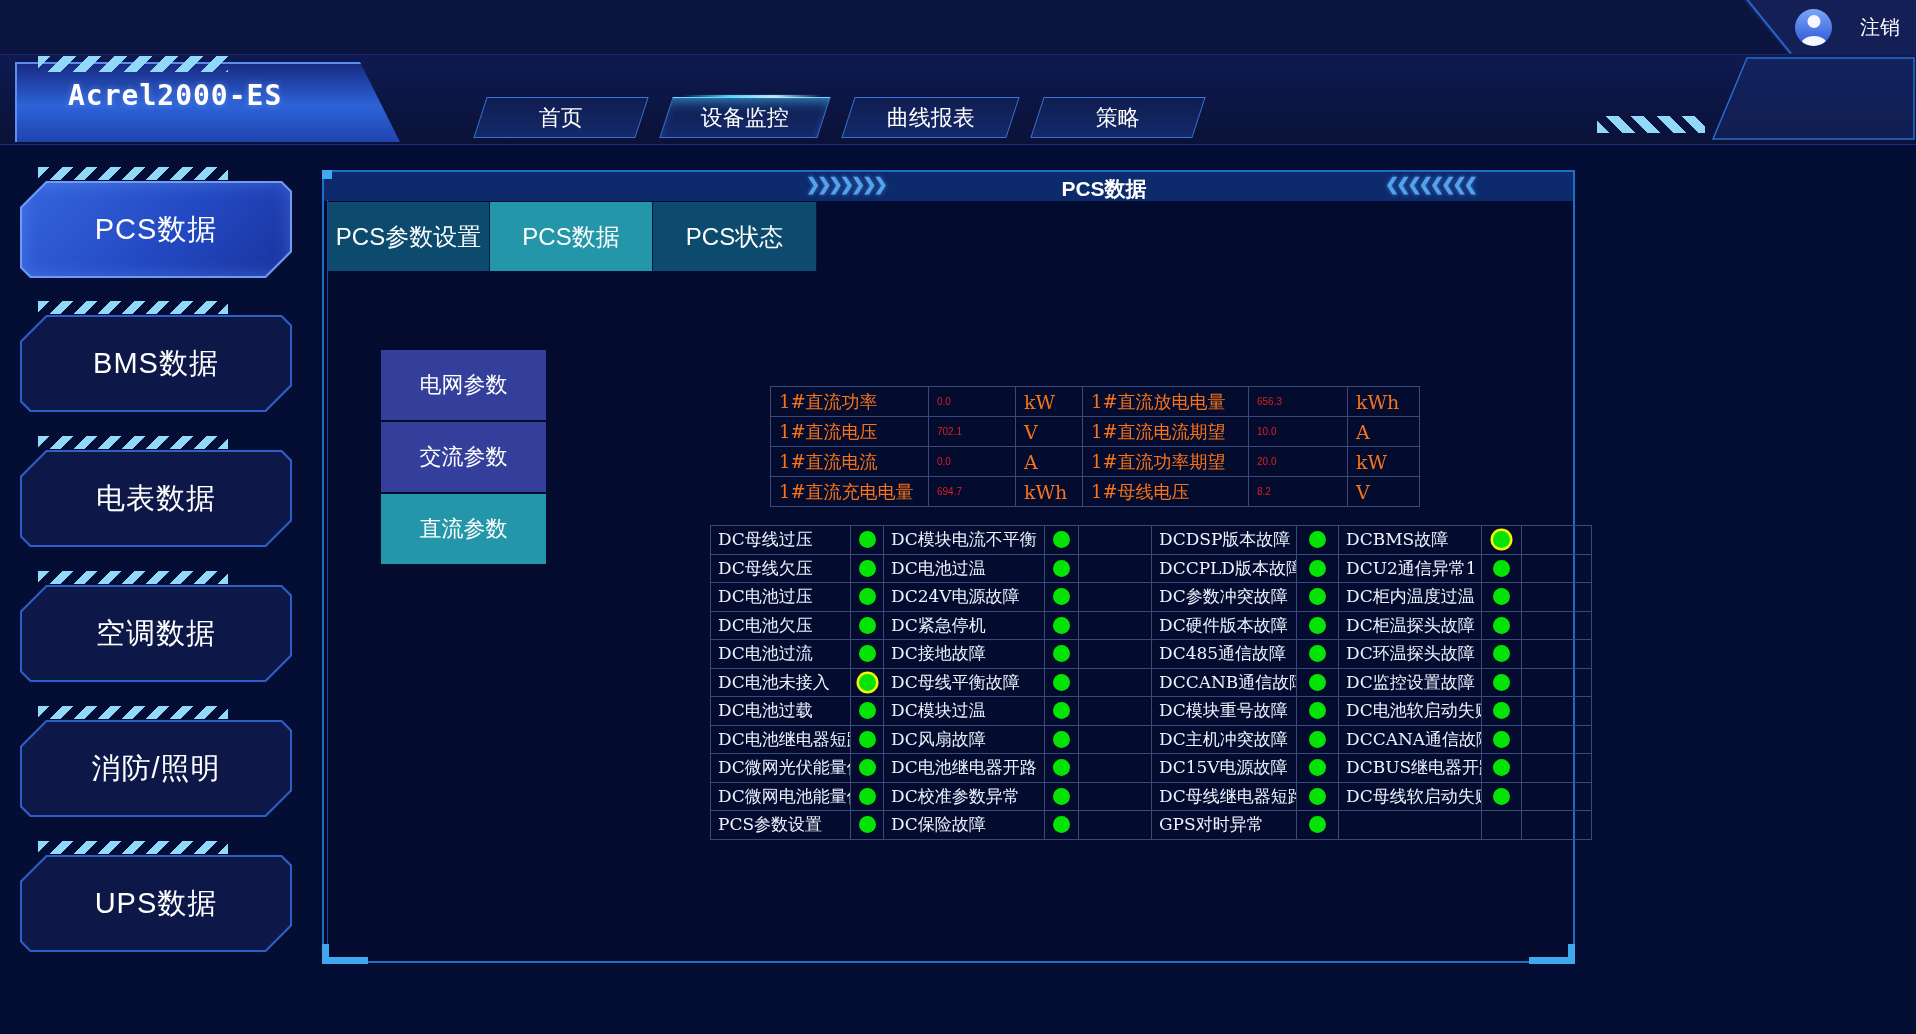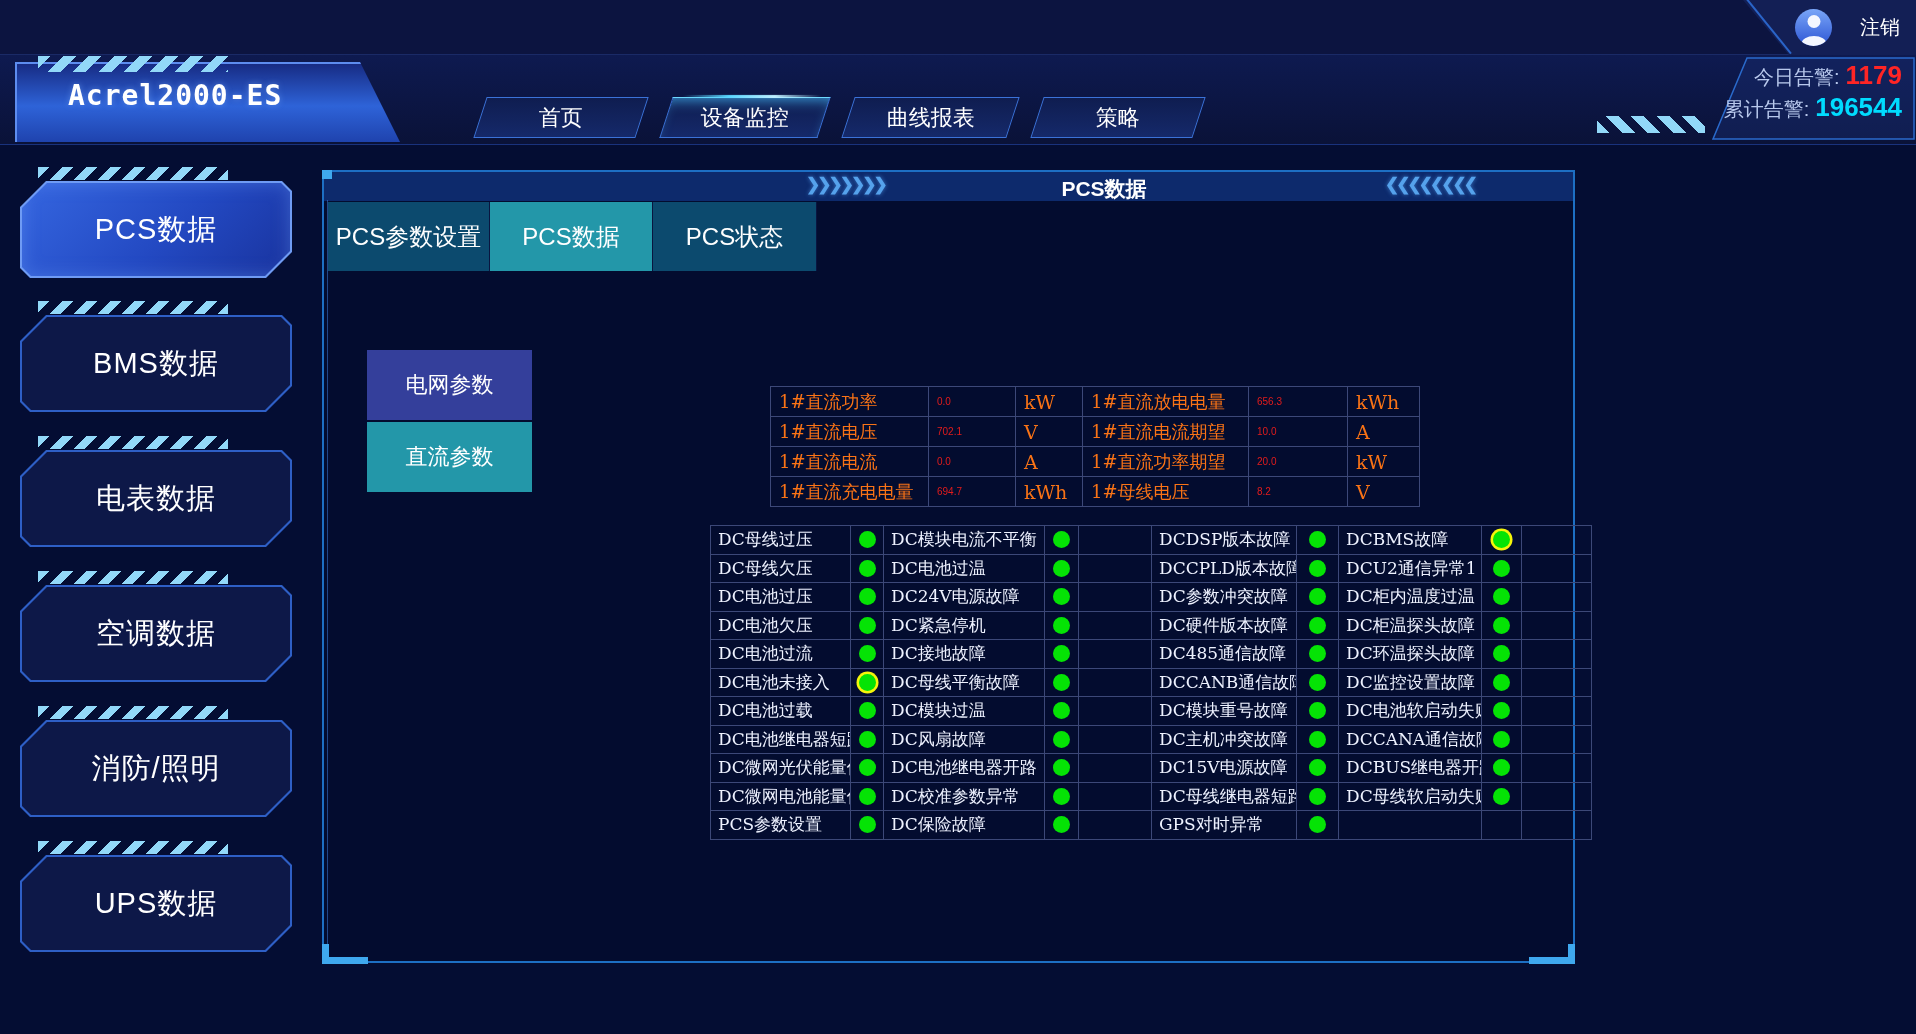--- a/index.html
+++ b/index.html
@@ -81,21 +81,21 @@
     text-shadow:0 0 4px rgba(90,170,255,.6);}
   .chev-l{left:482px;}
   .chev-r{right:98px;}
   .panel-title{position:absolute;left:700px;width:160px;top:3px;text-align:center;color:#ffffff;font-size:21px;font-weight:bold;}
 
   .tabs{position:absolute;left:4px;top:30px;display:flex;}
   .tab{height:69px;display:flex;align-items:center;justify-content:center;background:#0c4a6e;color:#fff;
     font-size:24px;cursor:pointer;border-right:1px solid #0a1540;}
   .tab.active{background:#2397a9;}
 
-  .submenu{position:absolute;left:3px;top:178px;width:147px;padding-left:40px;}
+  .submenu{position:absolute;left:17px;top:178px;width:147px;padding-left:40px;}
   .submenu-item{width:165px;height:70px;margin-bottom:2px;background:#343f9b;color:#fff;font-size:22px;
     display:flex;align-items:center;justify-content:center;cursor:pointer;}
   .submenu-item.active{background:#2397a9;}
 
   
   .values-grid{position:absolute;left:446px;top:214px;display:grid;
     grid-template-columns:158px 87px 67px 166px 99px 72px;grid-auto-rows:30px;
     border-top:1px solid var(--tb);border-left:1px solid var(--tb);}
   .vcell{border-right:1px solid var(--tb);border-bottom:1px solid var(--tb);display:flex;align-items:center;
     color:#f97316;font-family:"DejaVu Serif","Liberation Serif",serif;}
@@ -153,28 +153,20 @@
           <span>策略</span>
         </div>
     </nav>
 
     <div class="stripes-right"></div>
 
     <svg class="alarm-outline">
       <polygon points="1747,3 1914,3 1914,84 1713,84" fill="rgba(25,45,110,0.45)" stroke="#2a6acc" stroke-width="1.5"></polygon>
     </svg>
 
-    <div class="alarms">
-      <div>
-        <span class="alarm-label">今日告警:</span><span class="alarm-today">1179</span>
-      </div>
-      <div>
-        <span class="alarm-label">累计告警:</span><span class="alarm-total">196544</span>
-      </div>
-    </div>
   </div>
 
   <aside class="sidebar">
     <div class="side-item active" style="top:16px">
       <div class="side-stripes"></div>
       <div class="side-card">
           <div class="side-card-inner">
             <span class="side-label">PCS数据</span>
           </div>
         </div>
@@ -237,20 +229,23 @@
           <span>PCS数据</span>
         </div>
       <div class="tab" style="width:164px">
           <span>PCS状态</span>
         </div>
     </div>
 
     <div class="submenu">
       <div class="submenu-item">
           <span>电网参数</span>
+        </div>
+      <div class="submenu-item">
+          <span>交流参数</span>
         </div>
       <div class="submenu-item active">
           <span>直流参数</span>
         </div>
     </div>
 
     <div class="values-grid" id="valuesGrid">
         <div class="vcell vt-label">1#直流功率</div>
         <div class="vcell vt-value">0.0</div>
         <div class="vcell vt-unit">kW</div>

